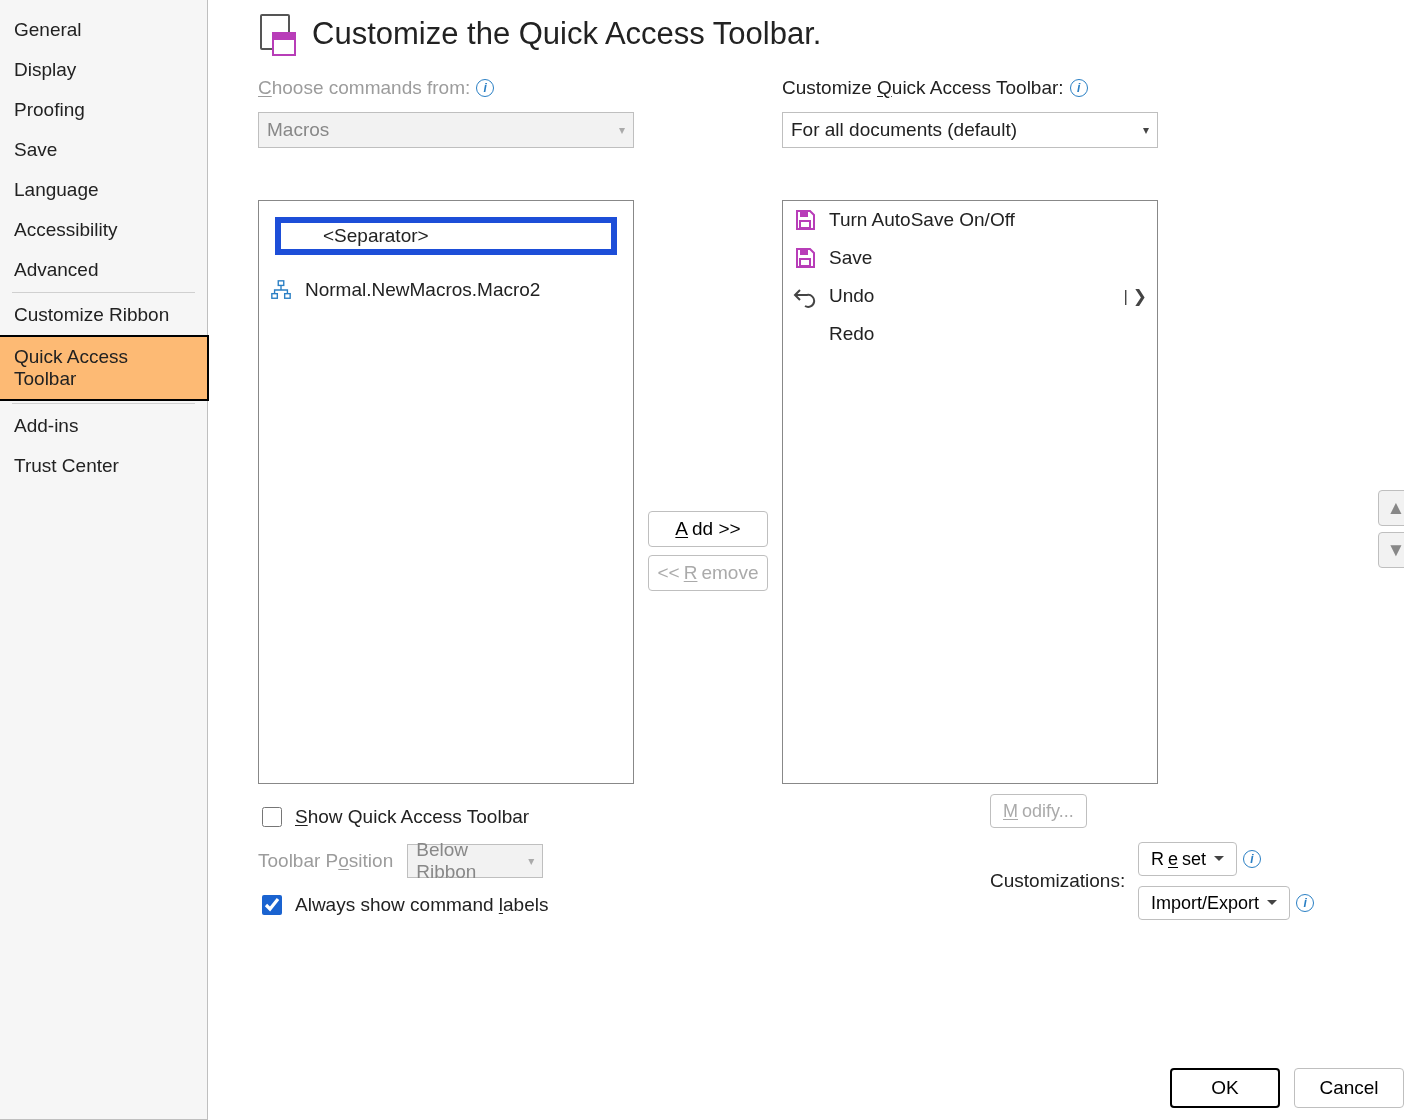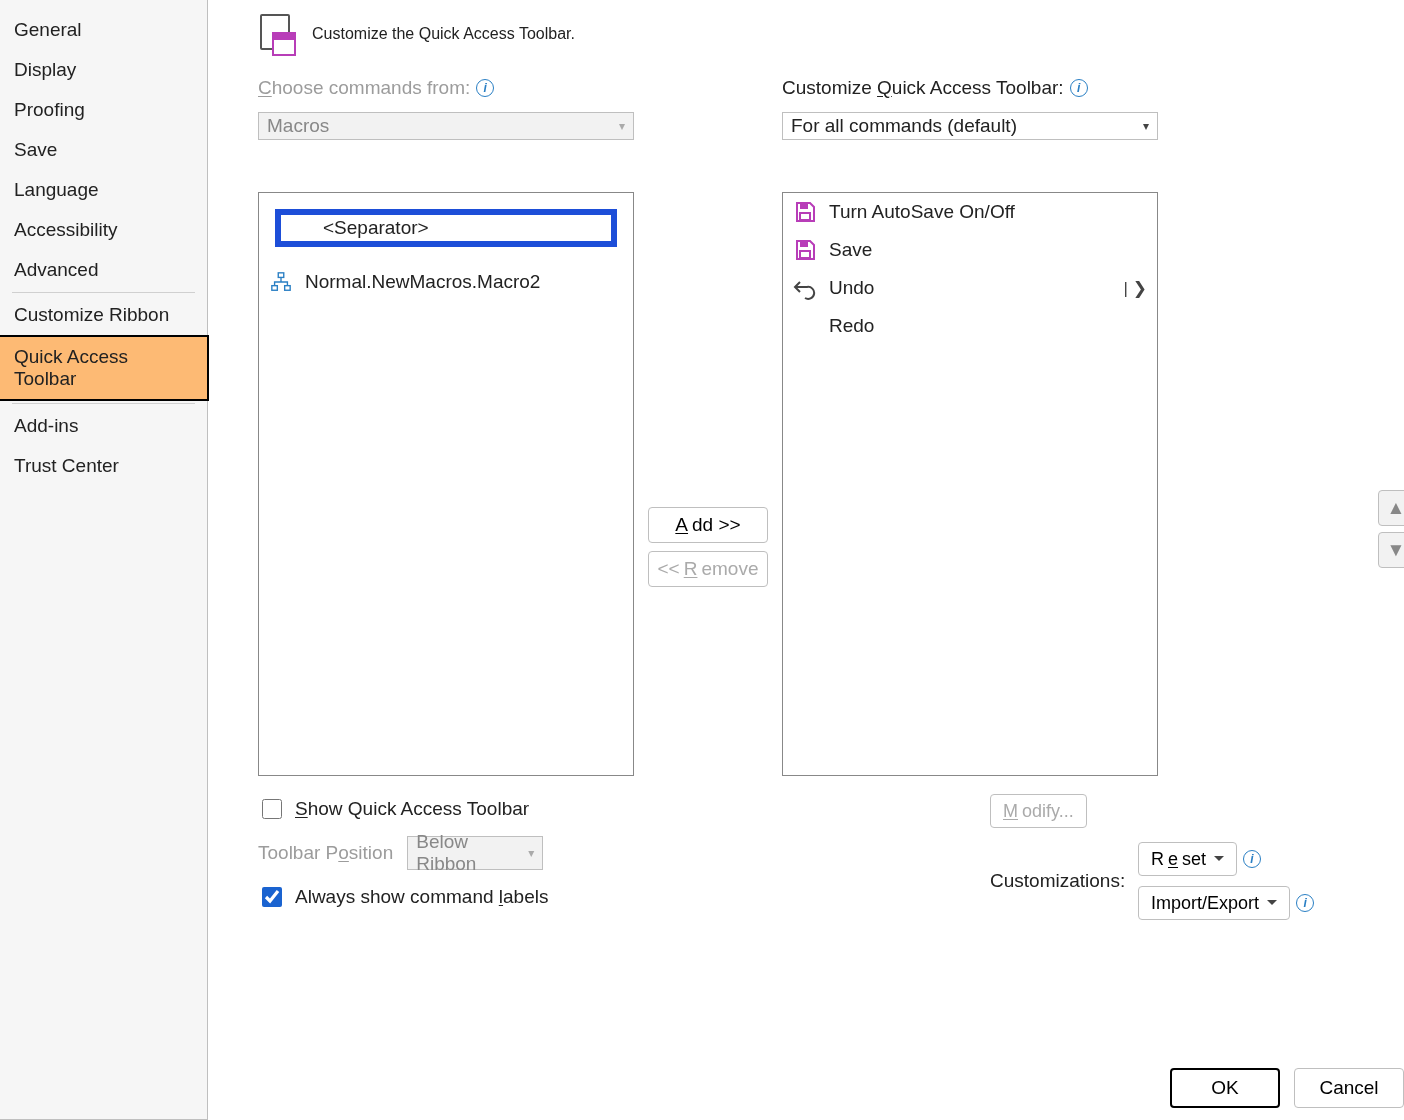--- a/index.html
+++ b/index.html
@@ -64,21 +64,21 @@
   }
   .header-icon::after {
     content: "";
     position: absolute;
     left: 14px; top: 18px;
     width: 20px; height: 20px;
     border: 2px solid #b83db8;
     background: #fff;
     box-shadow: inset 0 6px 0 0 #b83db8;
   }
-  .header-title { font-size: 16px; }
+  .header-title { font-size: 31px; }
   .cols { display: flex; gap: 14px; }
   .col-left, .col-right { display: flex; flex-direction: column; }
   .col-left { width: 376px; }
   .col-mid { width: 120px; display: flex; flex-direction: column; justify-content: center; padding-top: 110px; gap: 8px; }
   .col-right { width: 376px; margin-left: 0; }
   .label-row { display: flex; align-items: center; gap: 6px; margin-bottom: 10px; min-height: 28px; }
   .ul { text-decoration: underline; text-underline-offset: 2px; }
   .info-icon {
     display: inline-flex;
     width: 18px; height: 18px;
@@ -87,21 +87,21 @@
     color: #2a7fc4;
     font-size: 12px;
     font-style: italic;
     align-items: center;
     justify-content: center;
     font-weight: bold;
   }
   .disabled-text { color: #9c9c9c; }
   select, .combo {
     width: 100%;
-    height: 28px;
+    height: 36px;
     font: inherit;
     padding: 4px 8px;
     border: 1px solid #bfbfbf;
     background: #fff;
     appearance: none;
     position: relative;
   }
   .combo { display: flex; align-items: center; justify-content: space-between; }
   .combo.disabled { background: #f2f2f2; color: #888; }
   .chev {
@@ -277,21 +277,21 @@
             <span>emove</span>
         </button>
       </div>
 
       <div class="col-right">
         <div class="label-row">
           <span><span>Customize </span><span class="ul">Q</span><span>uick Access Toolbar:</span></span>
           <span class="info-icon">i</span>
         </div>
         <div class="combo">
-          <span>For all commands (default)</span>
+          <span>For all documents (default)</span>
             <span class="chev">▾</span>
         </div>
         <div class="listbox" id="right-list">
             <div class="lb-row">
               <span class="lb-icon">
                 <svg viewBox="0 0 24 24">
                   <path d="M4 3h13l4 4v14H4z" fill="none" stroke="#b83db8" stroke-width="2"></path>
                   <rect x="7" y="3" width="8" height="6" fill="#b83db8"></rect>
                   <rect x="7" y="13" width="10" height="7" fill="none" stroke="#b83db8" stroke-width="2"></rect>
                 </svg>

